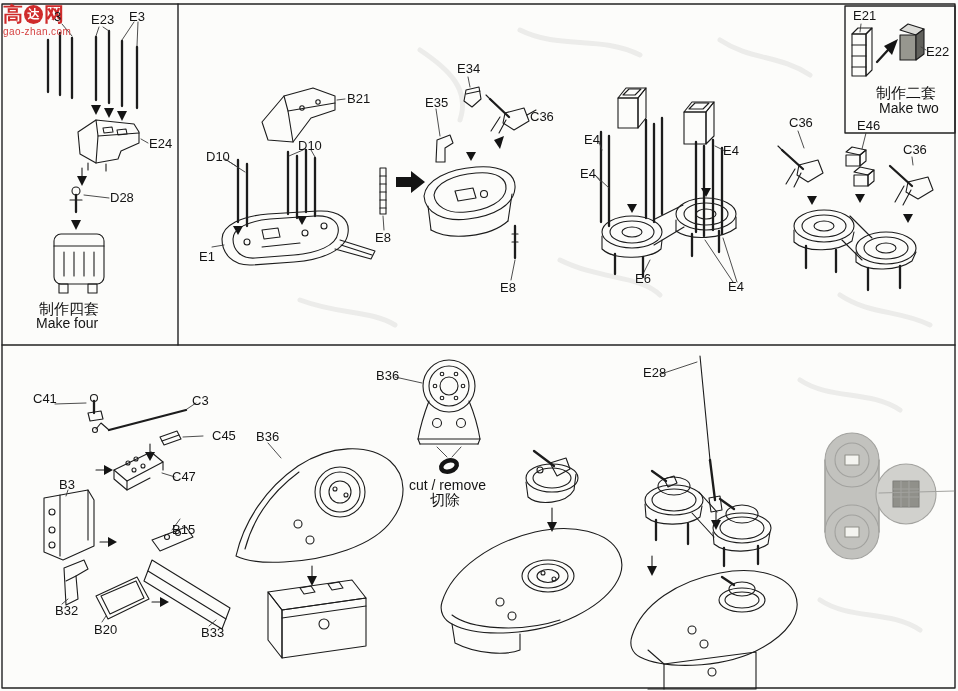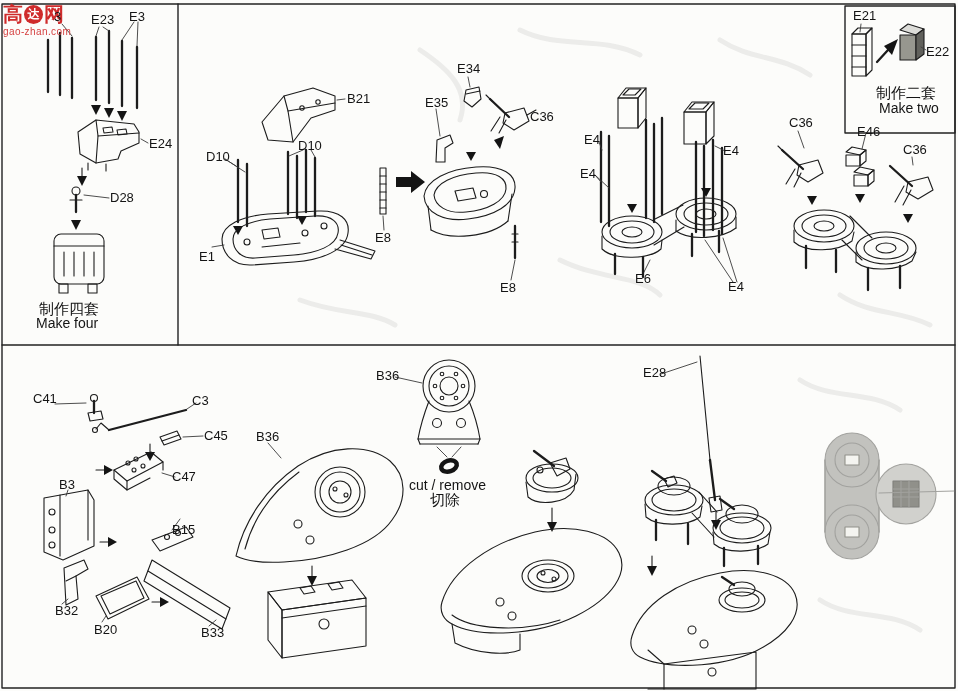--- a/index.html
+++ b/index.html
@@ -463,30 +463,30 @@
   <div class="lbl" style="left:530px; top:110px">C36</div>
   <div class="lbl" style="left:500px; top:281px">E8</div>
 
   <div class="lbl" style="left:584px; top:133px">E4</div>
   <div class="lbl" style="left:723px; top:144px">E4</div>
   <div class="lbl" style="left:580px; top:167px">E4</div>
   <div class="lbl" style="left:635px; top:272px">E6</div>
   <div class="lbl" style="left:728px; top:280px">E4</div>
 
   <div class="lbl" style="left:789px; top:116px">C36</div>
-  <div class="lbl" style="left:857px; top:125px">E46</div>
+  <div class="lbl" style="left:857px; top:119px">E46</div>
   <div class="lbl" style="left:903px; top:143px">C36</div>
   <div class="lbl" style="left:853px; top:9px">E21</div>
   <div class="lbl" style="left:926px; top:45px">E22</div>
   <div class="lbl cn" style="left:876px; top:85px">制作二套</div>
   <div class="lbl small" style="left:879px; top:101px">Make two</div>
 
   <div class="lbl" style="left:33px;  top:392px">C41</div>
   <div class="lbl" style="left:192px; top:394px">C3</div>
-  <div class="lbl" style="left:204px; top:429px">C45</div>
+  <div class="lbl" style="left:212px; top:429px">C45</div>
   <div class="lbl" style="left:172px; top:470px">C47</div>
   <div class="lbl" style="left:59px;  top:478px">B3</div>
   <div class="lbl" style="left:172px; top:523px">B15</div>
   <div class="lbl" style="left:55px;  top:604px">B32</div>
   <div class="lbl" style="left:94px;  top:623px">B20</div>
   <div class="lbl" style="left:201px; top:626px">B33</div>
 
   <div class="lbl" style="left:376px; top:369px">B36</div>
   <div class="lbl" style="left:256px; top:430px">B36</div>
   <div class="lbl small" style="left:409px; top:478px">cut / remove</div>

